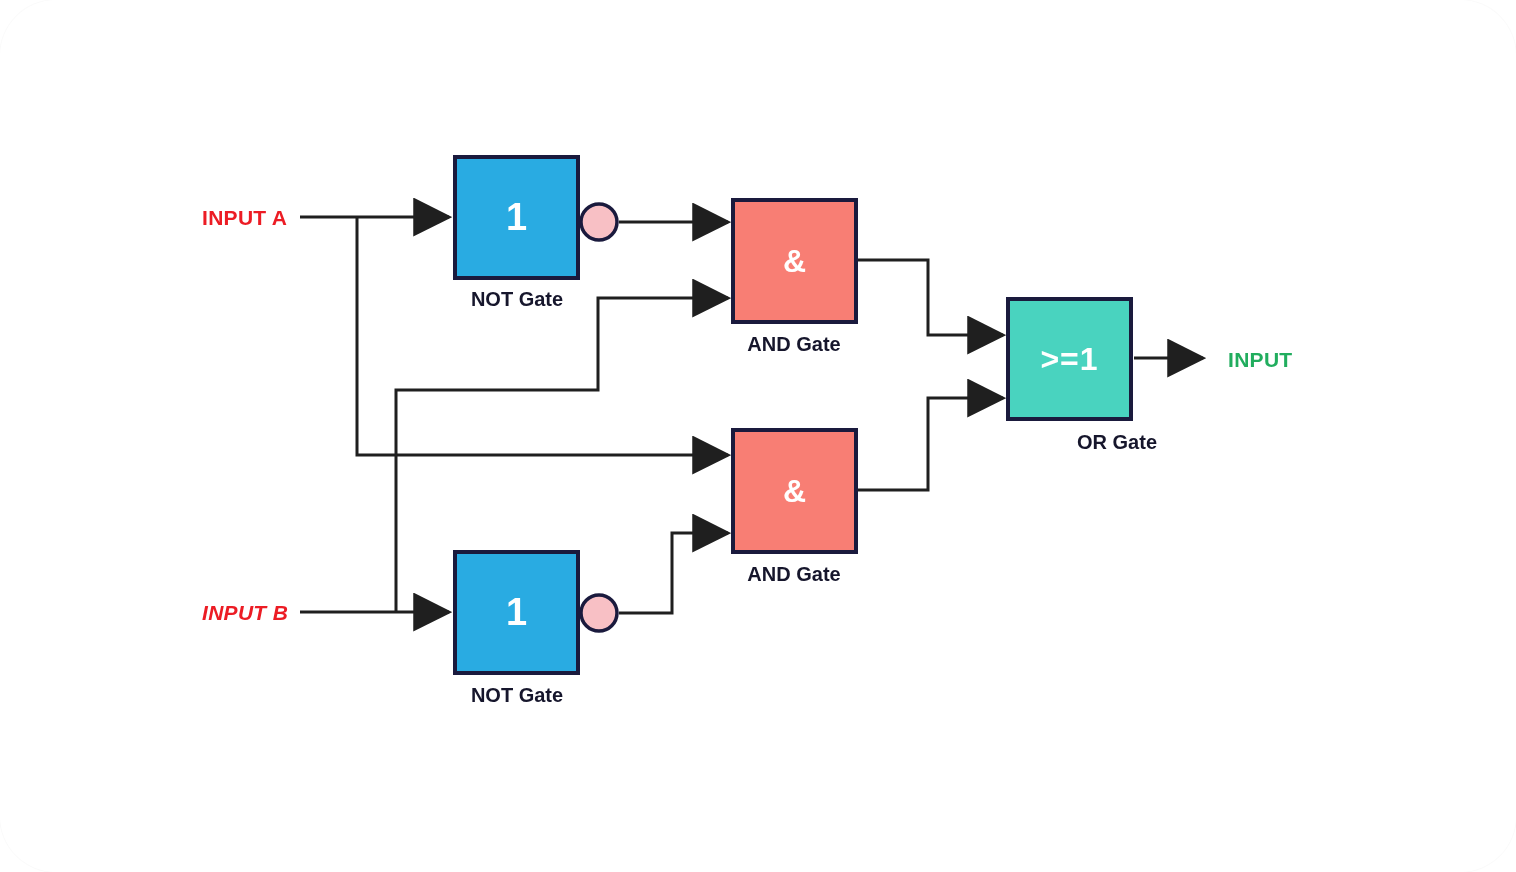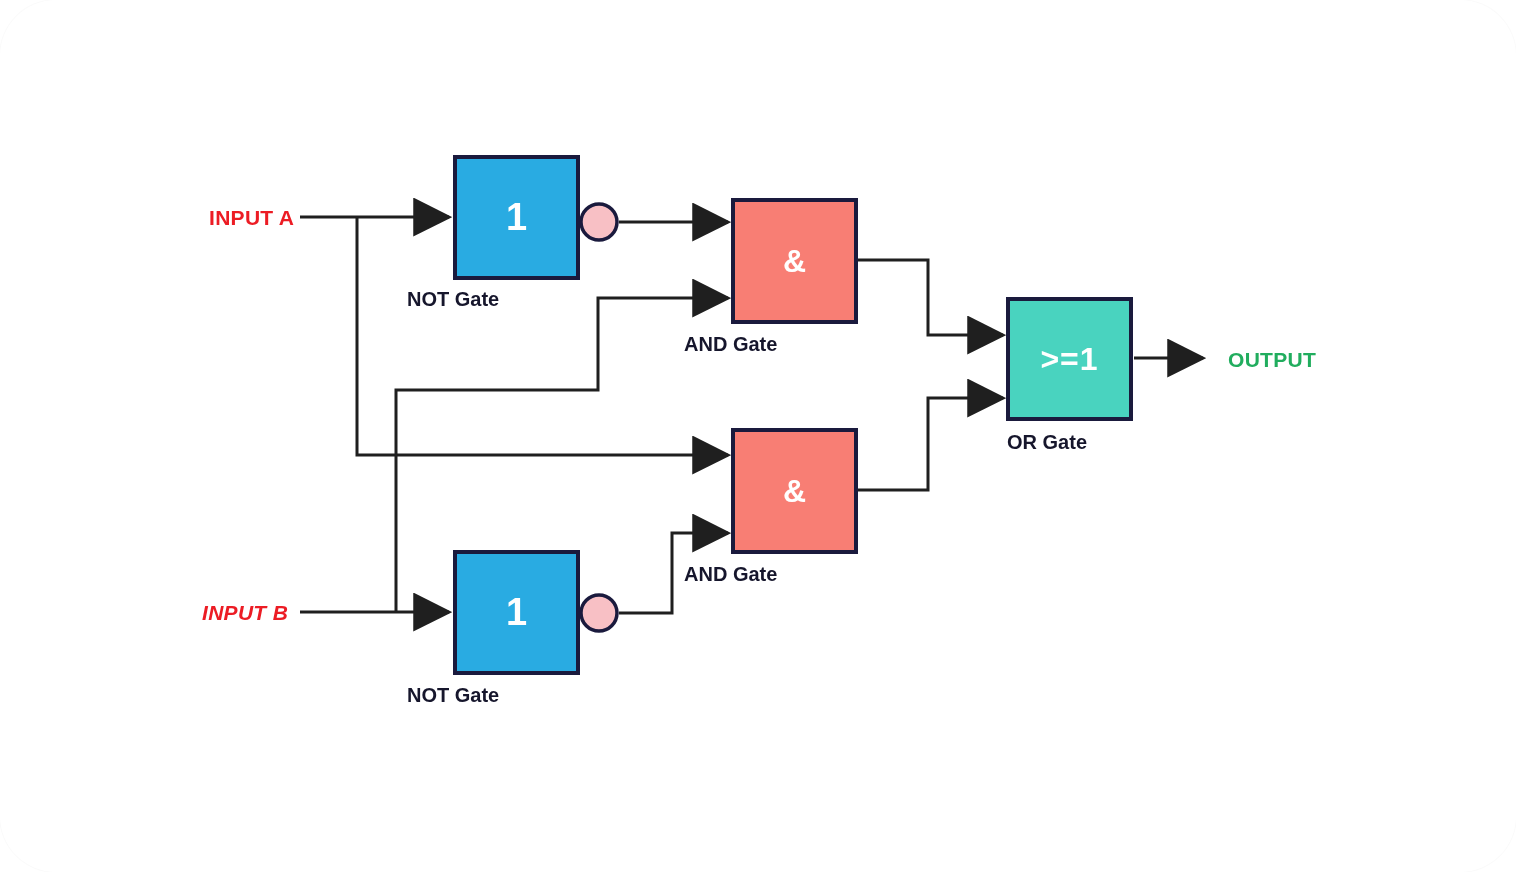--- a/index.html
+++ b/index.html
@@ -57,21 +57,21 @@
   .gate.not   { background: var(--blue);  width: 127px; height: 125px; }
   .gate.and   { background: var(--coral); width: 127px; height: 126px; }
   .gate.or    { background: var(--teal);  width: 127px; height: 124px; }
   .sym-not { font-size: 38px; }
   .sym-and { font-size: 32px; }
   .sym-or  { font-size: 32px; letter-spacing: 1px; }
   .gate-label {
     position: absolute;
     width: 220px;
     transform: translateX(-50%);
-    text-align: left;
+    text-align: center;
     font-size: 20px;
     font-weight: 700;
     color: var(--label);
     white-space: nowrap;
   }
   .io-label {
     position: absolute;
     font-size: 21px;
     font-weight: 700;
     letter-spacing: 0.3px;
@@ -129,17 +129,17 @@
   <div class="gate or" style="left:1006px; top:297px;">
     <span class="sym-or">&gt;=1</span>
   </div>
 
   <div class="gate-label" style="left:517px; top:288px;">NOT Gate</div>
   <div class="gate-label" style="left:517px; top:684px;">NOT Gate</div>
   <div class="gate-label" style="left:794px; top:333px;">AND Gate</div>
   <div class="gate-label" style="left:794px; top:563px;">AND Gate</div>
   <div class="gate-label" style="left:1117px; top:431px;">OR Gate</div>
 
-  <div class="io-label in" style="left:209px; top:206px;">INPUT A</div>
+  <div class="io-label in" style="left:202px; top:206px;">INPUT A</div>
   <div class="io-label in" style="left:202px; top:601px;font-style:italic;">INPUT B</div>
-  <div class="io-label out" style="left:1228px; top:348px;">OUTPUT</div>
+  <div class="io-label out" style="left:1228px; top:348px;">INPUT</div>
 
 </div>
 
 </body></html>

